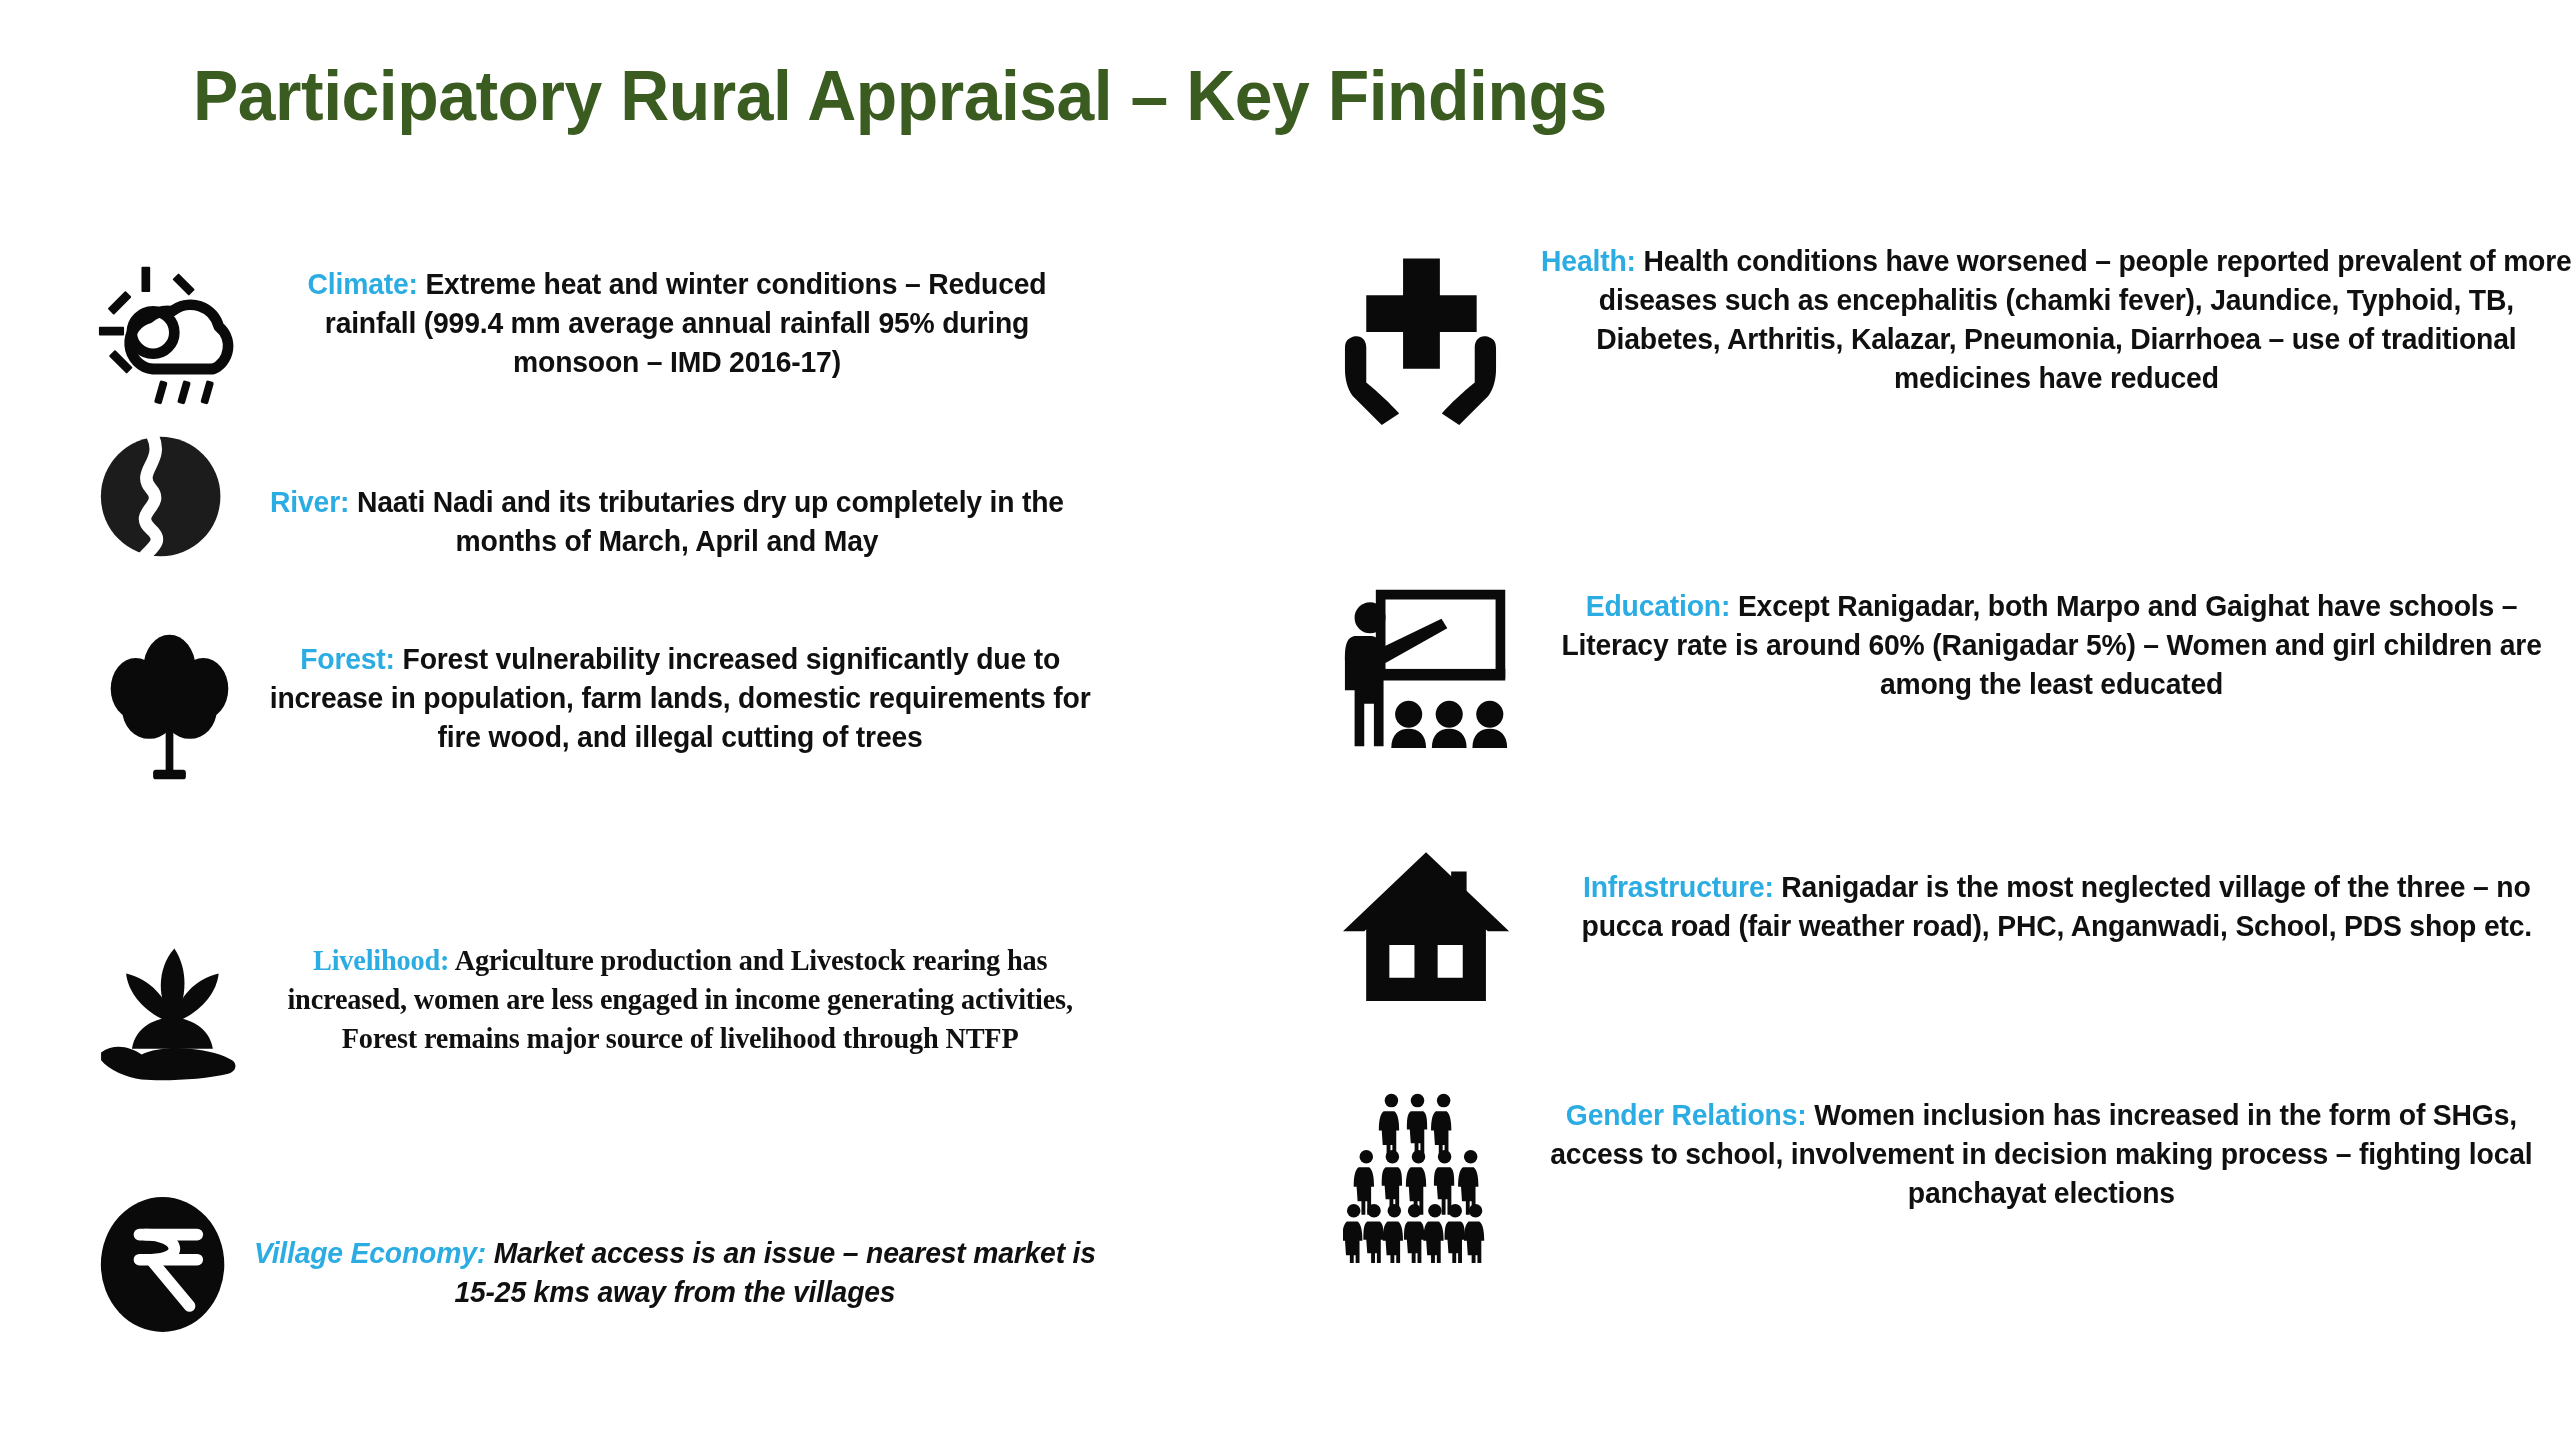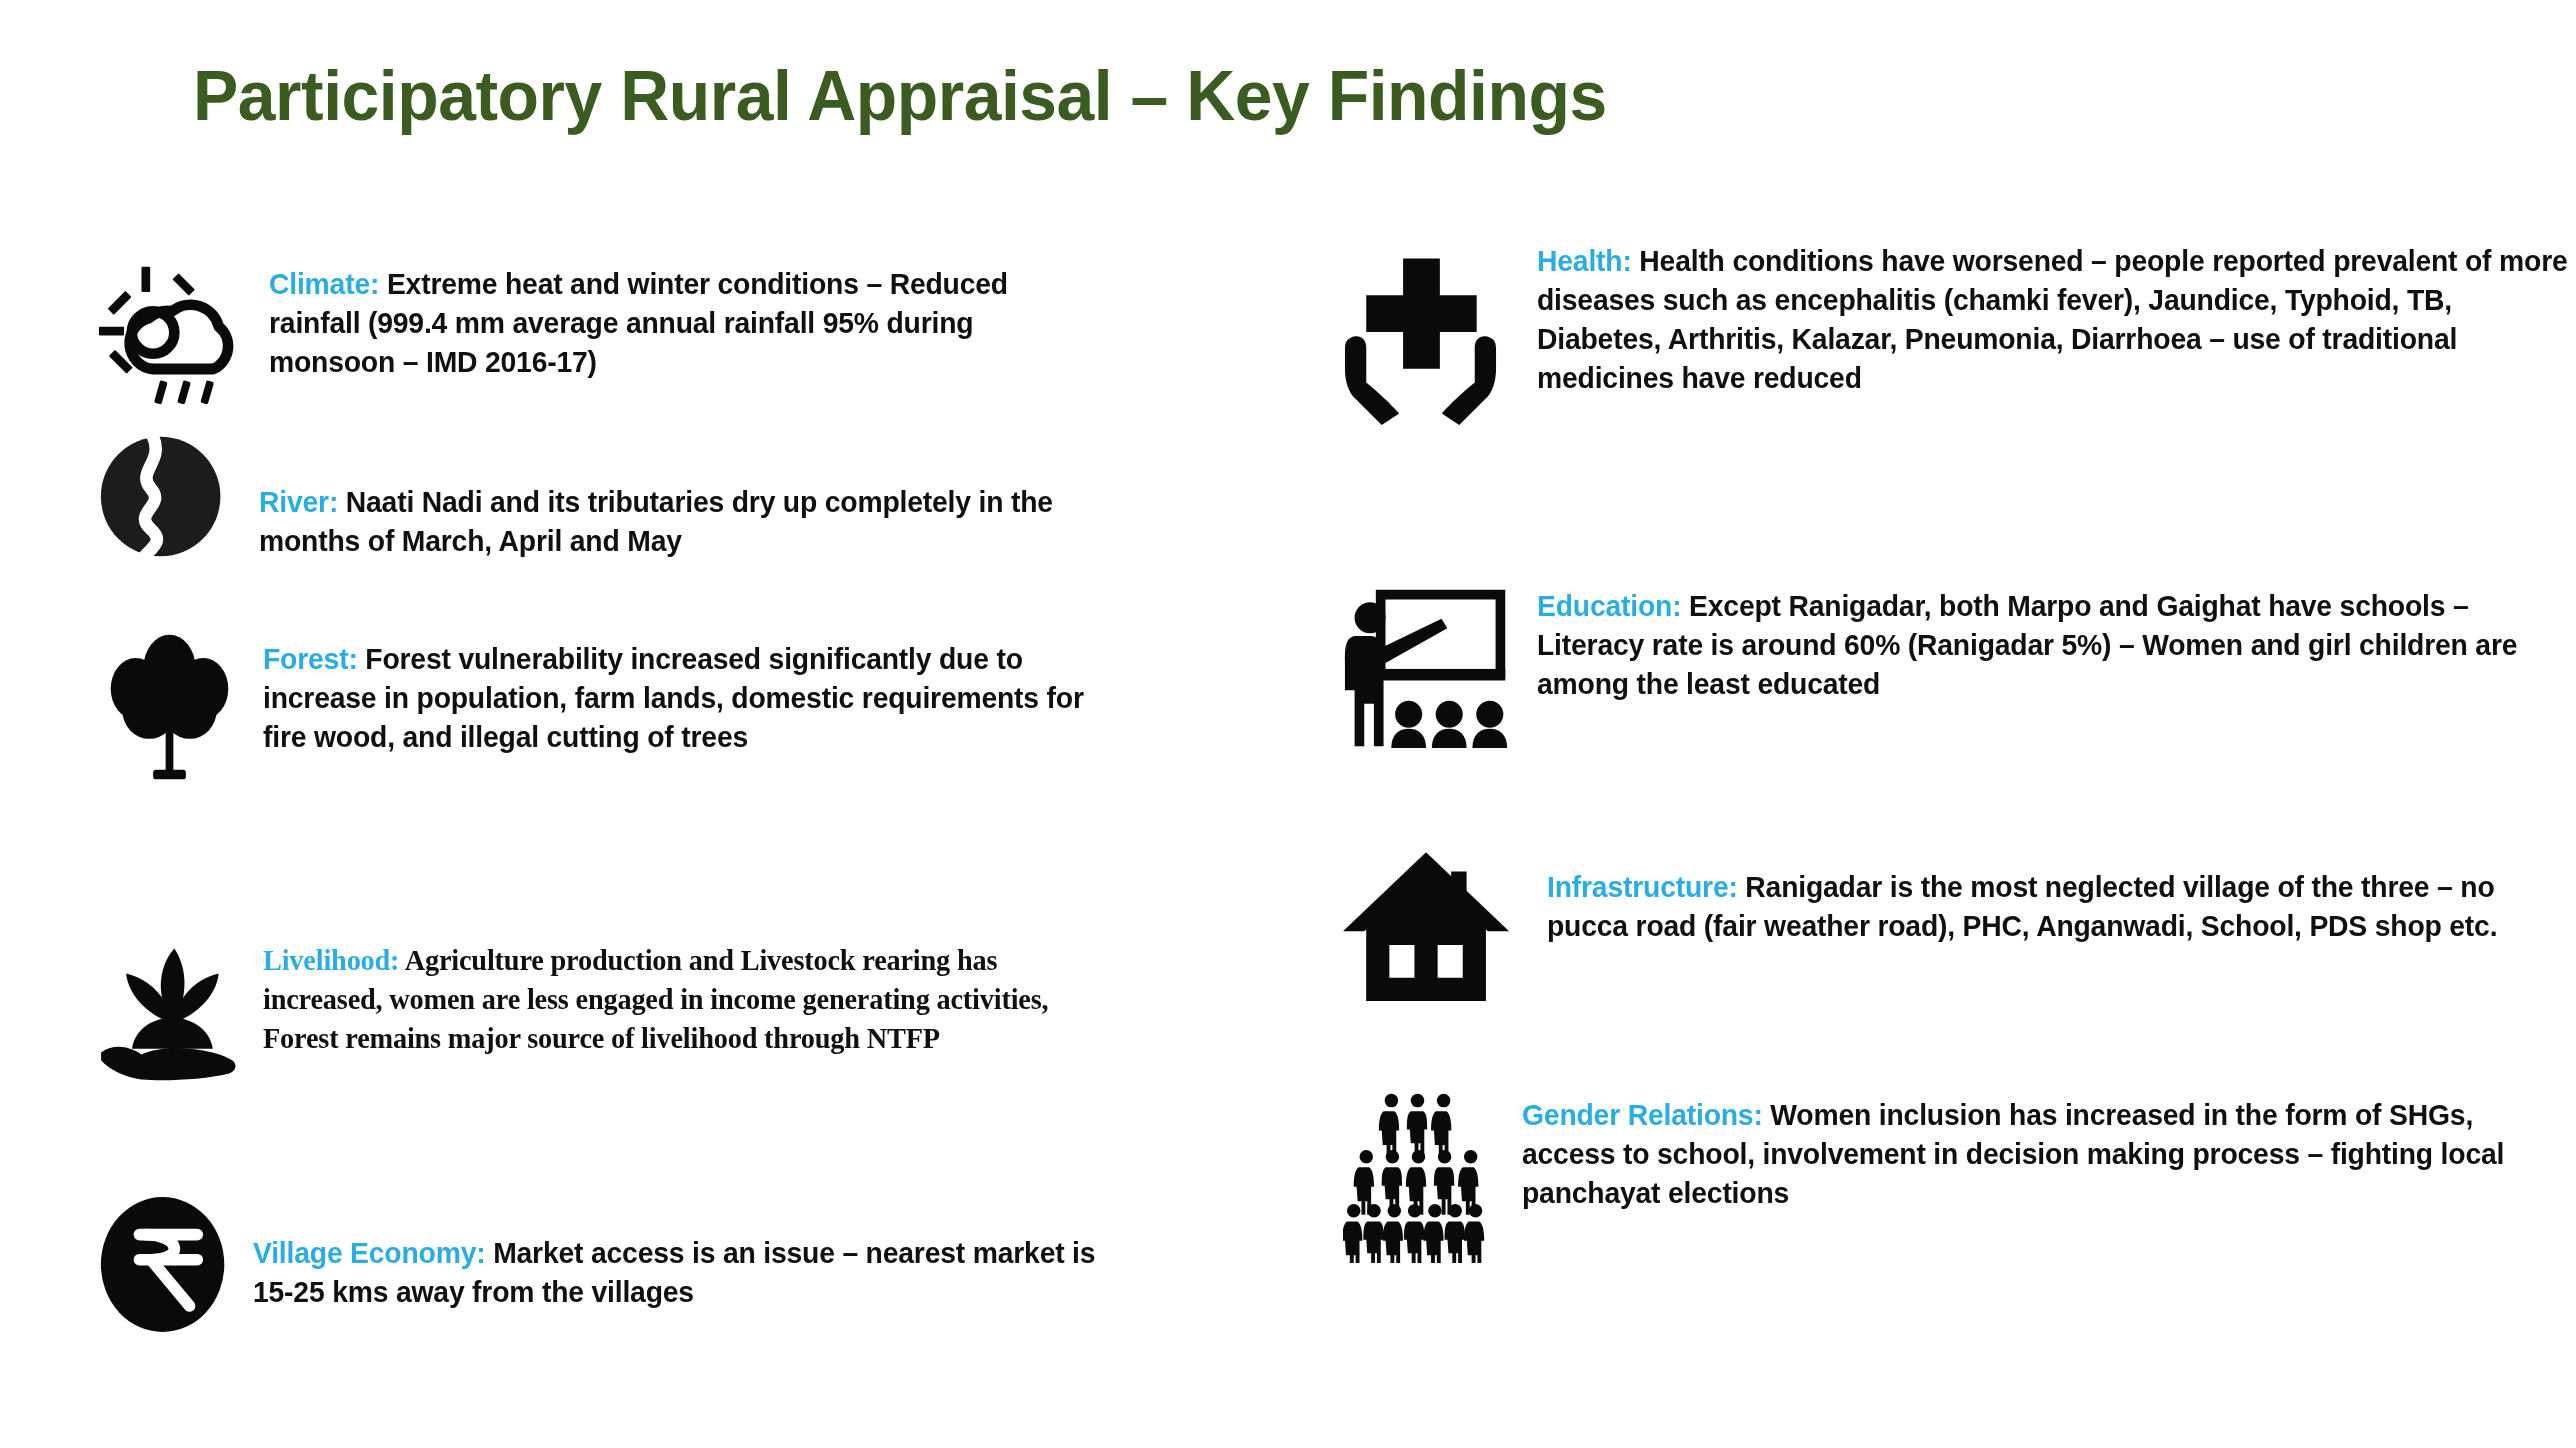--- a/index.html
+++ b/index.html
@@ -14,20 +14,21 @@
     -webkit-font-smoothing: antialiased;
     overflow: hidden;
     position: relative;
   }
   #slide {
     position: relative;
     width: 2576px;
     height: 1133px;
     background: #ffffff;
     box-sizing: border-box;
+    text-align: center;
   }
 
   
   #slide-title {
     position: absolute;
     left: 193px;
     top: 56px;
     font-size: 70px;
     font-weight: bold;
     letter-spacing: -0.5px;
@@ -72,21 +73,21 @@
     color: #2BACE3;
     font-weight: bold;
   }
   .body-text { color: #101010; font-weight: bold; }
 
   
   #f-climate    { top: 16px;    }
   #f-river      { top: 188px;  }
   #f-forest     { top: 388px;  }
   #f-livelihood { top: 694px; font-family: Liberation Serif, serif;  }
-  #f-economy    { top: 951px;  }
+  #f-economy    { top: 951px; font-style: italic;  }
 
   
   #f-health     { top: 0px;   }
   #f-education  { top: 341px; }
   #f-infra      { top: 609px; }
   #f-gender     { top: 848px; }
 
   
   #f-climate .finding-text    { margin-left: 27px; margin-top: 6.8px;  width: 850px; }
   #f-river .finding-text      { margin-left: 27px; margin-top: 53px; width: 850px; }

